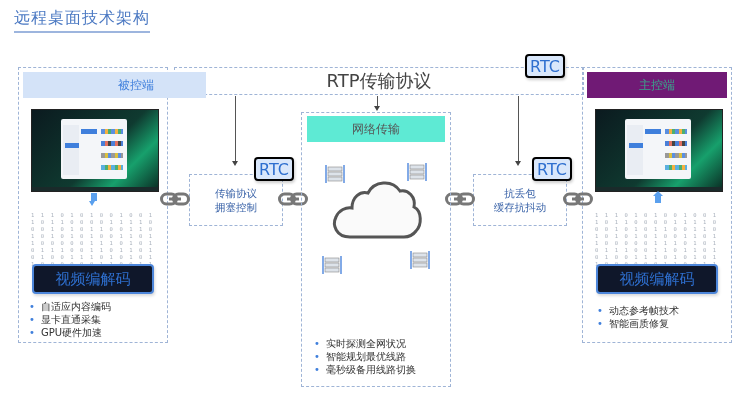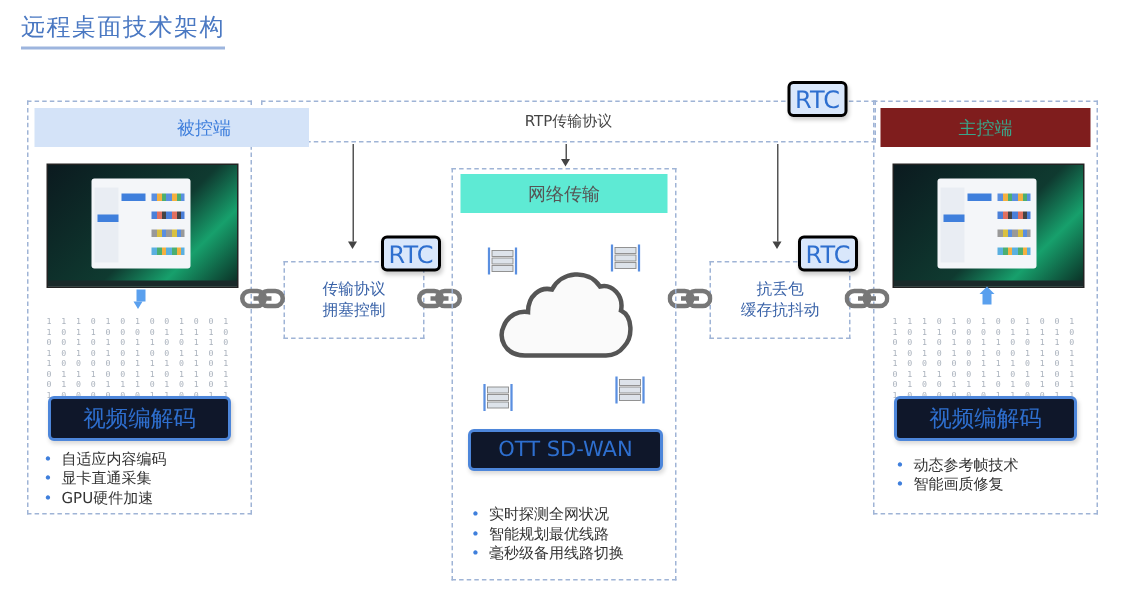--- a/index.html
+++ b/index.html
@@ -1,21 +1,21 @@
 <!DOCTYPE html>
 <html><head>
 <meta charset="utf-8">
 <style>
   html,body{margin:0;padding:0;}
   body{width:750px;height:400px;position:relative;background:#ffffff;font-family:"DejaVu Sans","Liberation Sans",sans-serif;overflow:hidden;color:#333;}
   .abs{position:absolute;}
   .title{left:14px;top:8px;font-size:16px;color:#4a78c2;border-bottom:2px solid #9db5de;padding-bottom:2px;letter-spacing:1px;}
   .dash{border:1px dashed #9fb4d6;box-sizing:border-box;}
   .panel-head{display:flex;align-items:center;justify-content:center;font-size:12px;}
-  .rtp-label{font-size:10px;color:#444;}
+  .rtp-label{font-size:18px;color:#444;}
   .rtc{width:40px;height:24px;border:2px solid #000000;border-radius:4px;background:#d9e7fb;color:#2e6fcf;font-size:16px;display:flex;align-items:center;justify-content:center;box-shadow:1px 2px 3px rgba(0,0,0,0.2);box-sizing:border-box;}
   .vline{width:1px;background:#555;}
   .arrowhead{width:0;height:0;border-left:3px solid transparent;border-right:3px solid transparent;border-top:5px solid #444;}
   .screen{background:linear-gradient(135deg,#0b1a1f 0%,#0f3a30 55%,#17a06c 75%,#0a2a22 100%);border:1px solid #222;}
   .win{position:absolute;background:#f4f6f9;border-radius:2px;}
   .taskbar{position:absolute;left:0;right:0;bottom:0;height:4px;background:#1a2a2a;}
   .binary{font-family:"DejaVu Sans Mono",monospace;font-size:5.5px;line-height:7px;color:#aab2bd;letter-spacing:1.6px;white-space:pre;overflow:hidden;}
   .codec{height:30px;border:2px solid #4d86da;border-radius:4px;background:#0f172a;color:#2e6fcf;font-size:15px;display:flex;align-items:center;justify-content:center;box-shadow:1px 2px 3px rgba(0,0,0,0.15);box-sizing:border-box;}
   .bullets{font-size:10px;color:#333;line-height:13px;list-style:none;margin:0;padding:0;}
   .bullets li{position:relative;padding-left:12px;}
@@ -63,21 +63,21 @@
   </div>
   <div class="abs codec" style="left:13px;top:196px;width:122px;">视频编解码</div>
   <ul class="abs bullets" style="left:10px;top:232px;">
     <li>自适应内容编码</li>
     <li>显卡直通采集</li>
     <li>GPU硬件加速</li>
   </ul>
 </div>
 
 <div class="abs dash" style="left:582px;top:67px;width:150px;height:276px;">
-  <div class="abs panel-head" style="left:4px;top:4px;width:140px;height:26px;background:#7f1d1d;color:#3aa58a;">主控端</div>
+  <div class="abs panel-head" style="left:4px;top:4px;width:140px;height:26px;background:#701a75;color:#3aa58a;">主控端</div>
   <div class="abs screen" style="left:12px;top:41px;width:126px;height:81px;">
     <div class="win" style="left:29px;top:9px;width:66px;height:60px;">
       <div style="position:absolute;left:2px;top:6px;width:16px;height:50px;background:#e9edf3;"></div>
       <div style="position:absolute;left:4px;top:24px;width:14px;height:5px;background:#3f7fdc;"></div>
       <div style="position:absolute;left:20px;top:10px;width:16px;height:5px;background:#3f7fdc;"></div>
       <div style="position:absolute;left:40px;top:10px;width:22px;height:5px;background:repeating-linear-gradient(90deg,#5a8fe0 0 4px,#f4b040 4px 7px,#4caf70 7px 10px);"></div>
       <div style="position:absolute;left:40px;top:22px;width:22px;height:5px;background:repeating-linear-gradient(90deg,#4a7fd8 0 4px,#e07060 4px 7px,#444 7px 10px);"></div>
       <div style="position:absolute;left:40px;top:34px;width:22px;height:5px;background:repeating-linear-gradient(90deg,#999 0 4px,#d9c040 4px 7px,#5a8fe0 7px 10px);"></div>
       <div style="position:absolute;left:40px;top:46px;width:22px;height:5px;background:repeating-linear-gradient(90deg,#5ab0e0 0 4px,#4caf70 4px 7px,#f4b040 7px 10px);"></div>
     </div>
@@ -157,19 +157,18 @@
       <path d="M2 2 V20 M20 2 V20" stroke="#5a8fe0" stroke-width="1.5"></path>
       <rect x="4" y="4" width="14" height="4" fill="#dde3ea" stroke="#888" stroke-width="0.6"></rect>
       <rect x="4" y="9" width="14" height="4" fill="#dde3ea" stroke="#888" stroke-width="0.6"></rect>
       <rect x="4" y="14" width="14" height="4" fill="#dde3ea" stroke="#888" stroke-width="0.6"></rect>
     </svg>
 
   <svg class="abs" style="left:28px;top:62px;width:94px;height:68px;" viewBox="0 0 94 68">
     <path d="M20 62 C6 62 2 50 6 42 C9 35 16 32 22 33 C22 22 30 16 38 18 C44 6 62 4 70 16 C78 14 86 22 84 32 C92 36 92 50 86 56 C83 60 79 62 74 62 Z" fill="#fafafa" stroke="#555" stroke-width="3"></path>
   </svg>
 
-  <div class="abs codec" style="left:10px;top:173px;width:130px;height:28px;font-size:14px;">OTT SD-WAN</div>
   <ul class="abs bullets" style="left:12px;top:224px;">
     <li>实时探测全网状况</li>
     <li>智能规划最优线路</li>
     <li>毫秒级备用线路切换</li>
   </ul>
 </div>
 
 </body></html>

